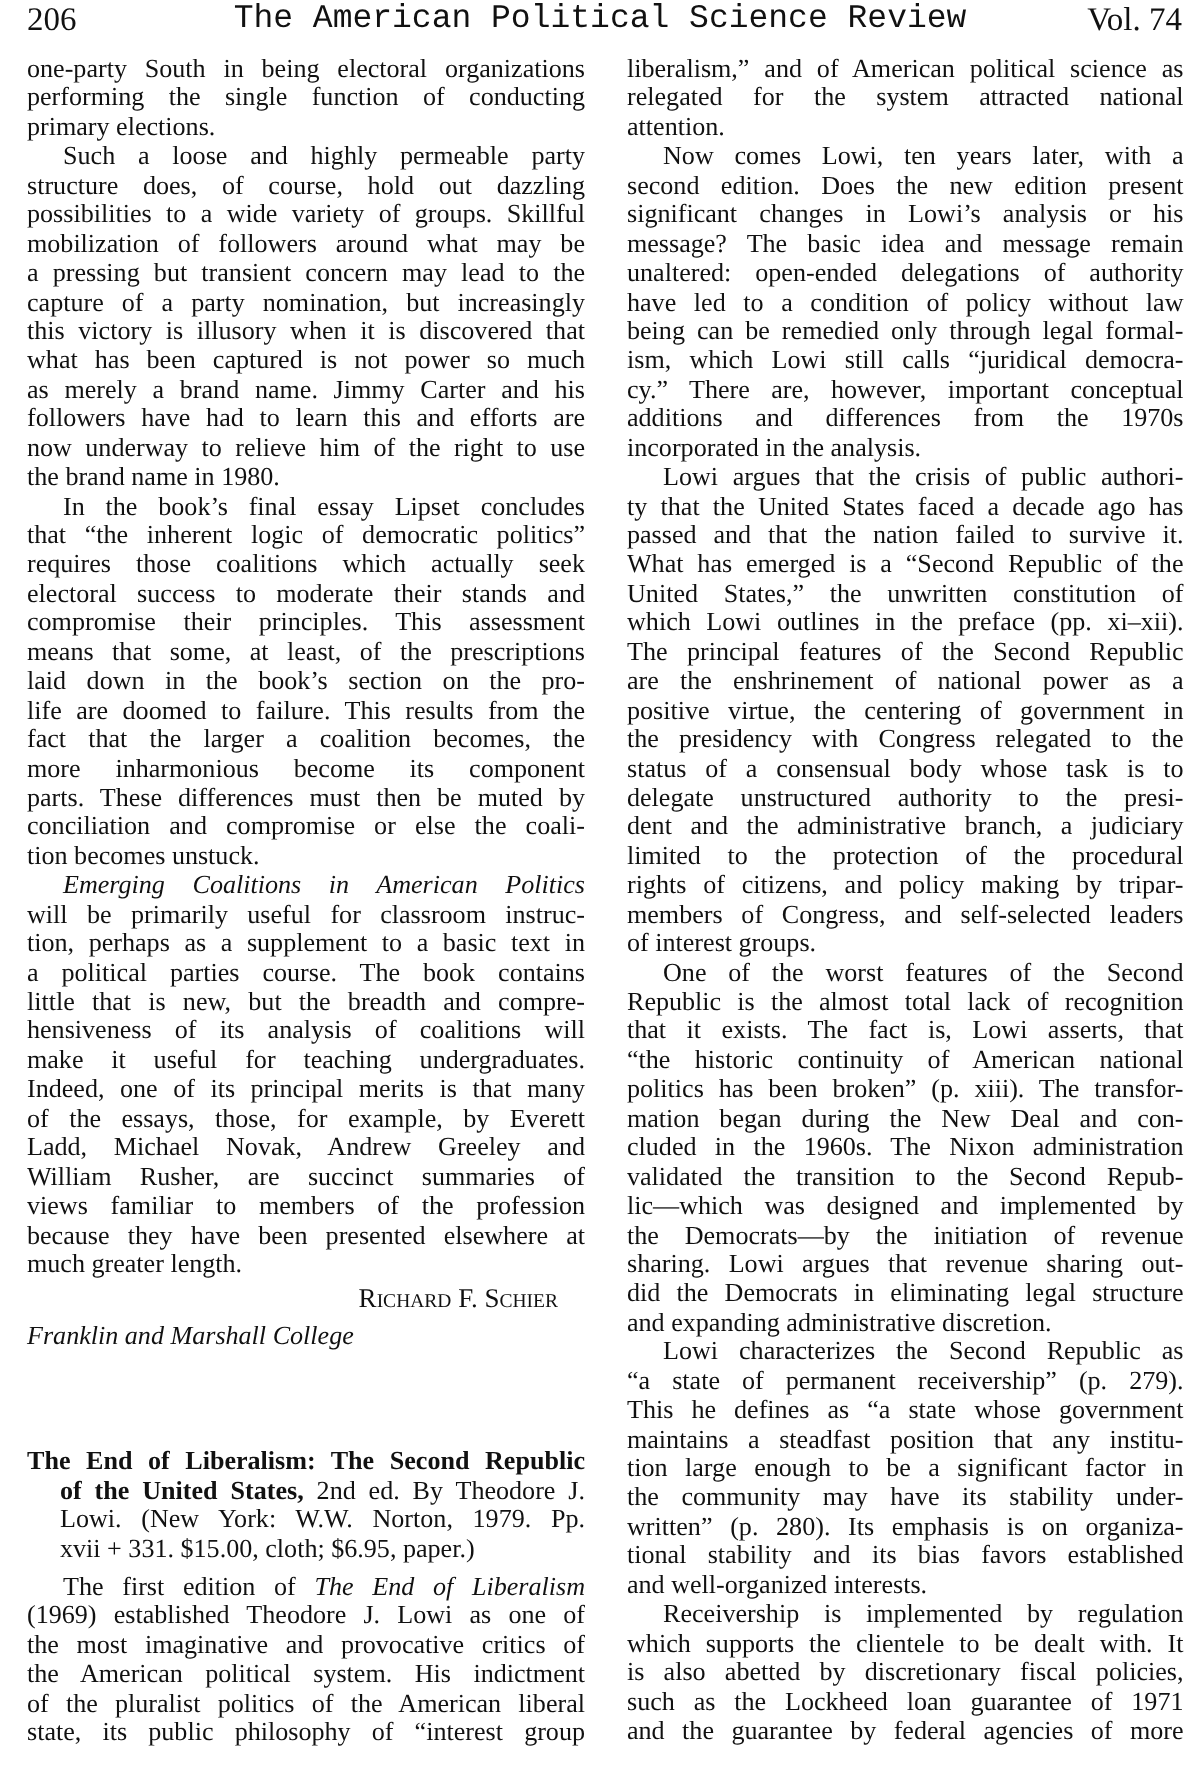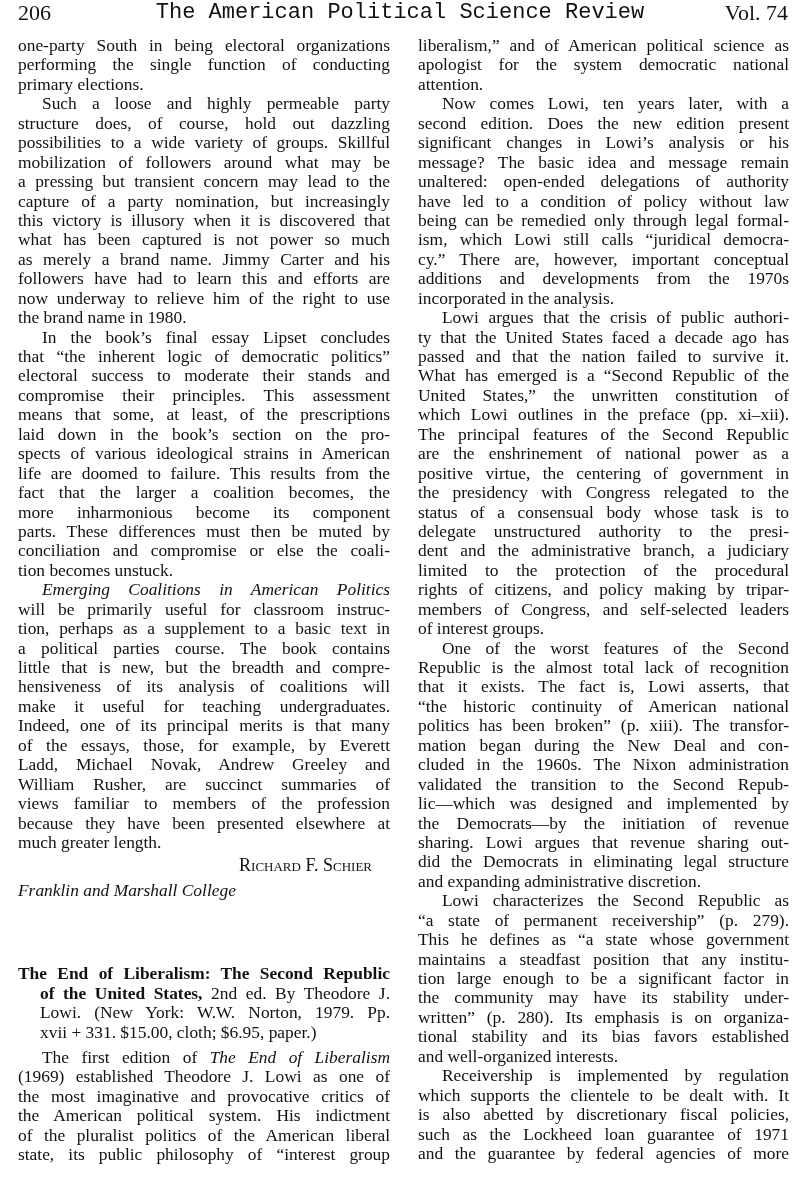--- a/index.html
+++ b/index.html
@@ -46,25 +46,25 @@
       <span class="ln">this victory is illusory when it is discovered that</span>
       <span class="ln">what has been captured is not power so much</span>
       <span class="ln">as merely a brand name. Jimmy Carter and his</span>
       <span class="ln">followers have had to learn this and efforts are</span>
       <span class="ln">now underway to relieve him of the right to use</span>
       <span class="ln last">the brand name in 1980.</span>
     </div>
   <div>
       <span class="ln ind">In the book’s final essay Lipset concludes</span>
       <span class="ln">that “the inherent logic of democratic politics”</span>
+      <span class="ln">requires those coalitions which actually seek</span>
       <span class="ln">electoral success to moderate their stands and</span>
       <span class="ln">compromise their principles. This assessment</span>
       <span class="ln">means that some, at least, of the prescriptions</span>
       <span class="ln">laid down in the book’s section on the pro-</span>
-      <span class="ln">spects of various ideological strains in American</span>
       <span class="ln">life are doomed to failure. This results from the</span>
       <span class="ln">fact that the larger a coalition becomes, the</span>
       <span class="ln">more inharmonious become its component</span>
       <span class="ln">parts. These differences must then be muted by</span>
       <span class="ln">conciliation and compromise or else the coali-</span>
       <span class="ln last">tion becomes unstuck.</span>
     </div>
   <span class="ln ind"><span class="i">Emerging Coalitions in American Politics</span></span>
   <div>
       <span class="ln">will be primarily useful for classroom instruc-</span>
@@ -97,34 +97,34 @@
       <span class="ln">the most imaginative and provocative critics of</span>
       <span class="ln">the American political system. His indictment</span>
       <span class="ln">of the pluralist politics of the American liberal</span>
       <span class="ln">state, its public philosophy of “interest group</span>
     </div>
 </div>
 
 <div class="col right">
   <div>
       <span class="ln">liberalism,” and of American political science as</span>
-      <span class="ln">apologist for the system democratic national</span>
+      <span class="ln">relegated for the system attracted national</span>
       <span class="ln last">attention.</span>
     </div>
   <div>
       <span class="ln ind">Now comes Lowi, ten years later, with a</span>
       <span class="ln">second edition. Does the new edition present</span>
       <span class="ln">significant changes in Lowi’s analysis or his</span>
       <span class="ln">message? The basic idea and message remain</span>
       <span class="ln">unaltered: open-ended delegations of authority</span>
       <span class="ln">have led to a condition of policy without law</span>
       <span class="ln">being can be remedied only through legal formal-</span>
       <span class="ln">ism, which Lowi still calls “juridical democra-</span>
       <span class="ln">cy.” There are, however, important conceptual</span>
-      <span class="ln">additions and developments from the 1970s</span>
+      <span class="ln">additions and differences from the 1970s</span>
       <span class="ln last">incorporated in the analysis.</span>
     </div>
   <div>
       <span class="ln ind">Lowi argues that the crisis of public authori-</span>
       <span class="ln">ty that the United States faced a decade ago has</span>
       <span class="ln">passed and that the nation failed to survive it.</span>
       <span class="ln">What has emerged is a “Second Republic of the</span>
       <span class="ln">United States,” the unwritten constitution of</span>
       <span class="ln">which Lowi outlines in the preface (pp. xi–xii).</span>
       <span class="ln">The principal features of the Second Republic</span>

